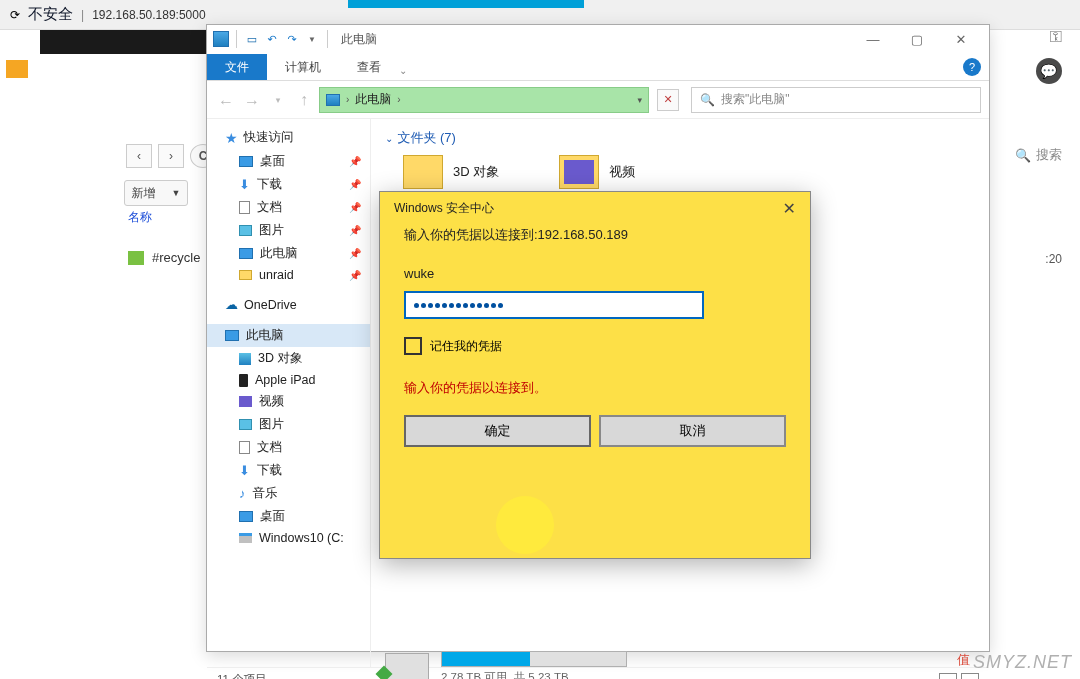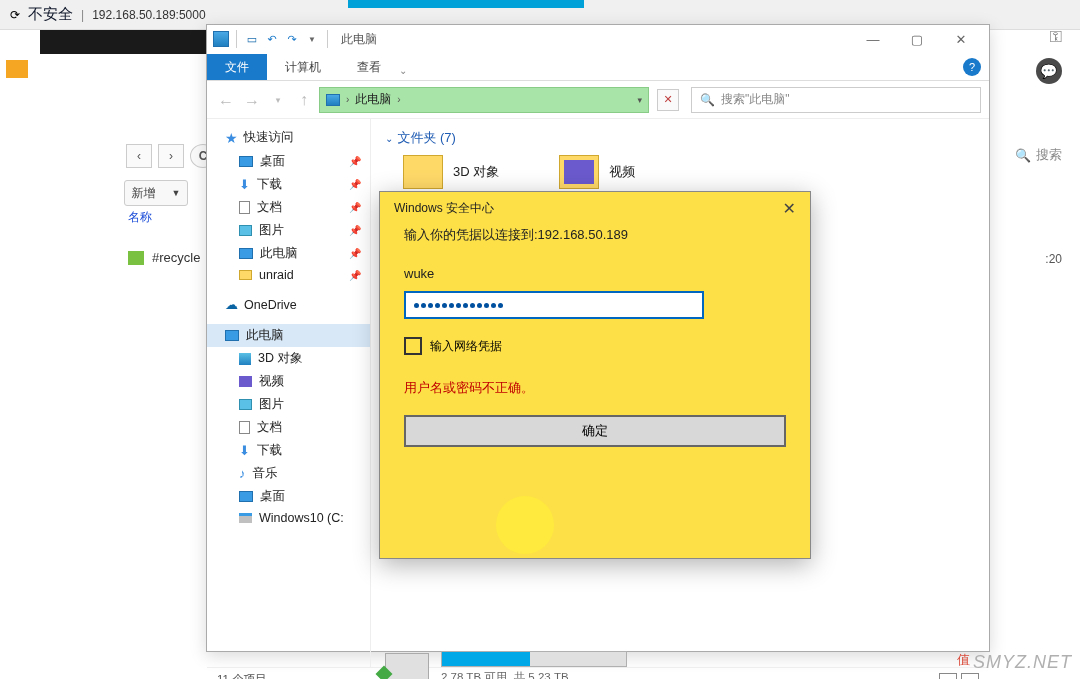--- a/index.html
+++ b/index.html
@@ -232,20 +232,24 @@
         </div>
       <div class="sb-grp sb-item sel" style="margin-top:8px;padding-left:18px">
           <div class="ico-mon"></div>
           <span>此电脑</span>
         </div>
       <div class="sb-item">
           <div class="ico-3d"></div>
           <span>3D 对象</span>
         </div>
       <div class="sb-item">
+          <div class="ico-ipad"></div>
+          <span>Apple iPad</span>
+        </div>
+      <div class="sb-item">
           <div class="ico-vid"></div>
           <span>视频</span>
         </div>
       <div class="sb-item">
           <div class="ico-pic"></div>
           <span>图片</span>
         </div>
       <div class="sb-item">
           <div class="ico-doc"></div>
           <span>文档</span>
@@ -322,27 +326,28 @@
           <div class="dot"></div>
           <div class="dot"></div>
           <div class="dot"></div>
           <div class="dot"></div>
           <div class="dot"></div>
           <div class="dot"></div>
       </div>
     </div>
     <div class="cred-chk">
       <div class="chkbox"></div>
-      <span>输入网络凭据</span>
-    </div>
-    <div class="cred-err">用户名或密码不正确。</div>
+      <span>记住我的凭据</span>
+    </div>
+    <div class="cred-err">输入你的凭据以连接到。</div>
     <div class="cred-btns">
       <div class="cbtn ok">
           <span>确定</span>
         </div>
+      <div class="cbtn">取消</div>
     </div>
   </div>
 </div>
 
 <div class="hl"></div>
 
 <div class="wm2"><span>值</span></div>
 <div class="wm">SMYZ.NET</div>
 
 </body></html>

